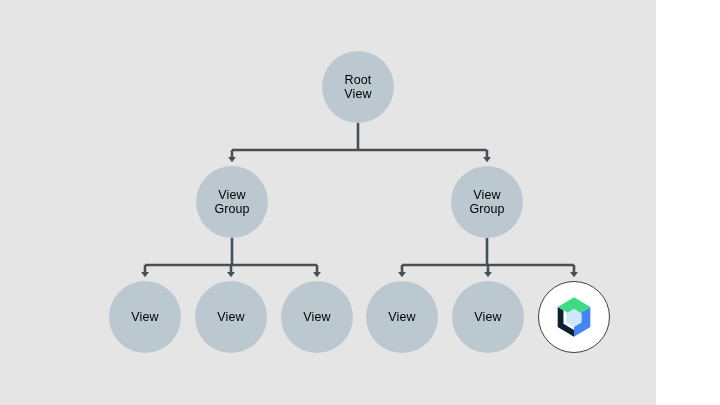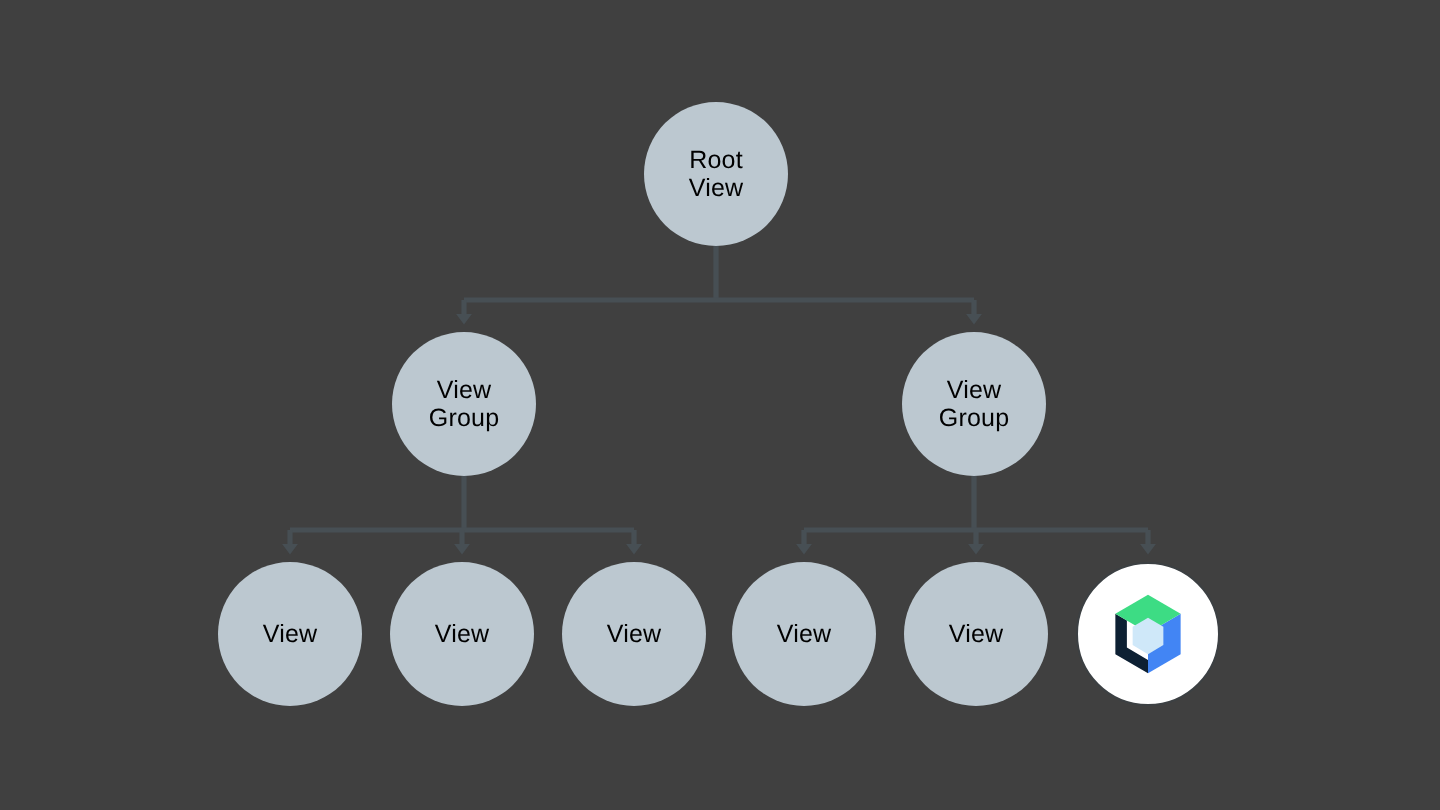--- a/index.html
+++ b/index.html
@@ -9,23 +9,23 @@
     background: #ffffff;
   }
   body {
     width: 720px;
     height: 405px;
     font-family: "Liberation Sans", sans-serif;
     overflow: hidden;
   }
   #diagram-canvas {
     position: relative;
-    width: 720px;
+    width: 656px;
     height: 405px;
-    background: #404040;
+    background: #e5e5e5;
   }
   #edge-layer {
     position: absolute;
     top: 0;
     left: 0;
     width: 720px;
     height: 405px;
   }
   .node {
     position: absolute;

